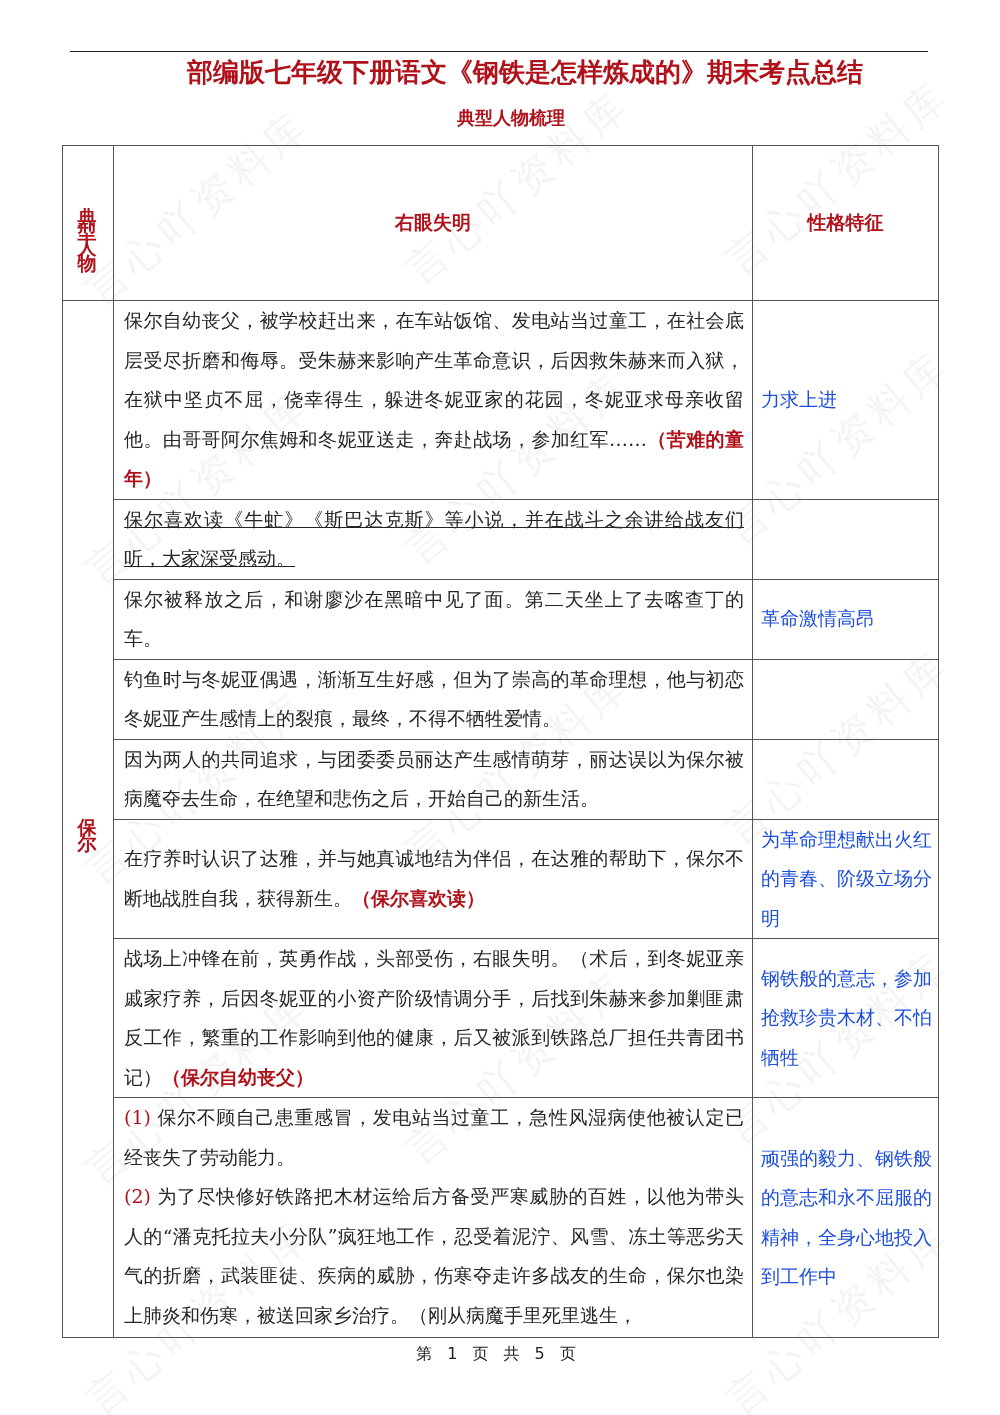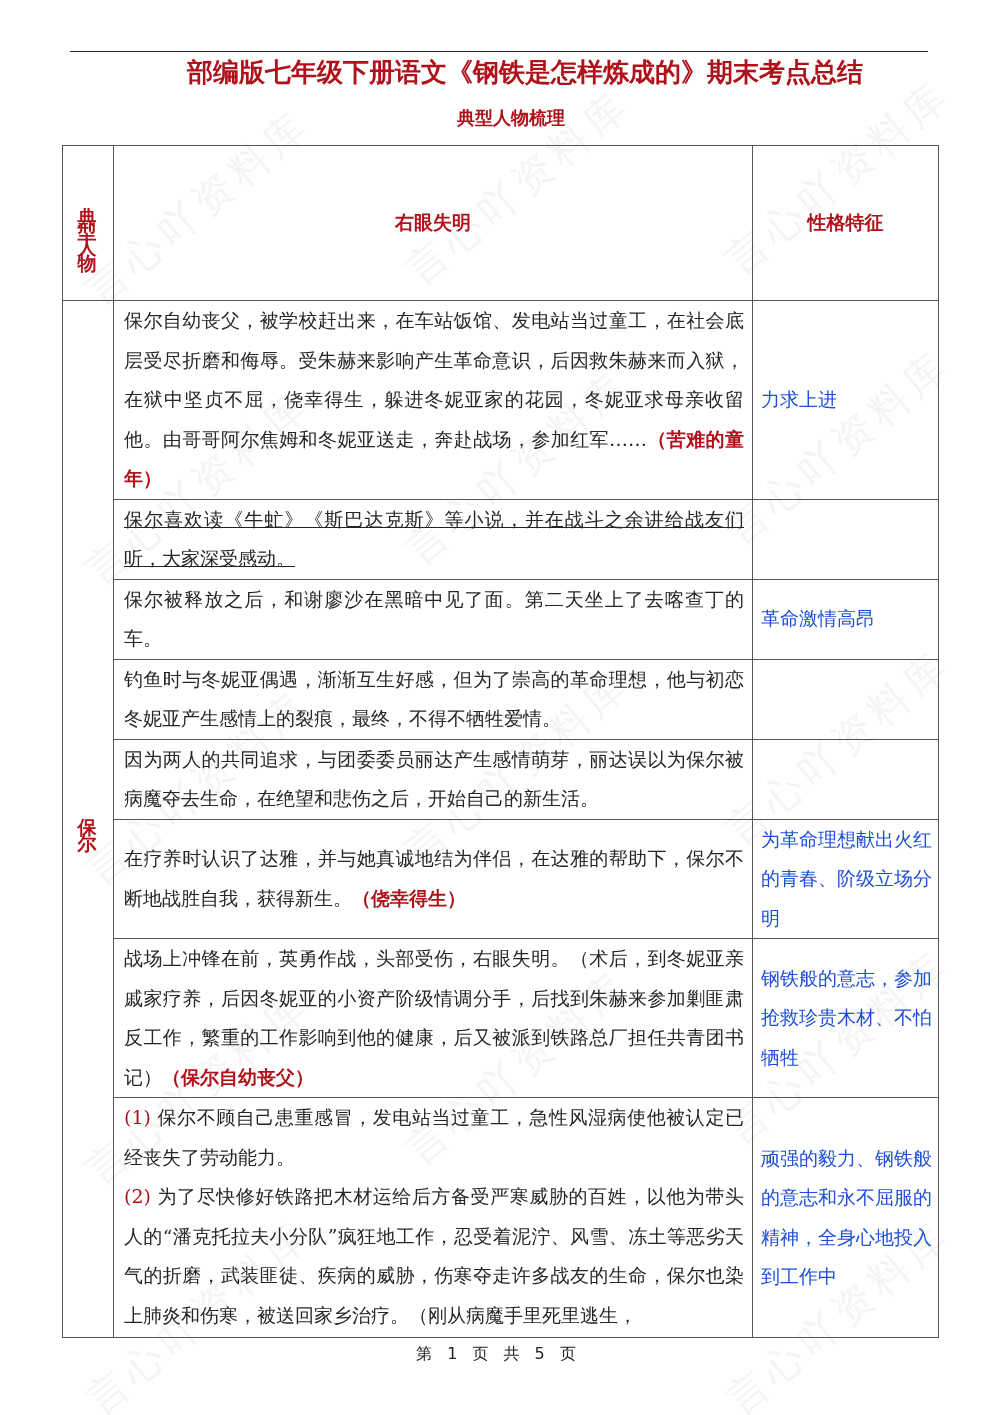--- a/index.html
+++ b/index.html
@@ -126,21 +126,21 @@
     <td class="plot"><span>钓鱼时与冬妮亚偶遇，渐渐互生好感，但为了崇高的革命理想，他与初恋冬妮亚产生感情上的裂痕，最终，不得不牺牲爱情。</span></td>
     <td class="trait"></td>
   </tr>
 
   <tr style="height:80px;padding-left:8px;">
     <td class="plot"><span>因为两人的共同追求，与团委委员丽达产生感情萌芽，丽达误以为保尔被病魔夺去生命，在绝望和悲伤之后，开始自己的新生活。</span></td>
     <td class="trait"></td>
   </tr>
 
   <tr style="height:117px;">
-    <td class="plot"><span>在疗养时认识了达雅，并与她真诚地结为伴侣，在达雅的帮助下，保尔不断地战胜自我，获得新生。</span><span class="red">（侥幸得生）</span></td>
+    <td class="plot"><span>在疗养时认识了达雅，并与她真诚地结为伴侣，在达雅的帮助下，保尔不断地战胜自我，获得新生。</span><span class="red">（保尔喜欢读）</span></td>
     <td class="trait">为革命理想献出火红的青春、阶级立场分明</td>
   </tr>
 
   <tr style="height:158px;">
     <td class="plot"><span>战场上冲锋在前，英勇作战，头部受伤，右眼失明。（术后，到冬妮亚亲戚家疗养，后因冬妮亚的小资产阶级情调分手，后找到朱赫来参加剿匪肃反工作，繁重的工作影响到他的健康，后又被派到铁路总厂担任共青团书记）</span><span class="red">（保尔自幼丧父）</span></td>
     <td class="trait">钢铁般的意志，参加抢救珍贵木材、不怕牺牲</td>
   </tr>
 
   <tr style="height:240px;">
     <td class="plot" style="vertical-align:top;">

